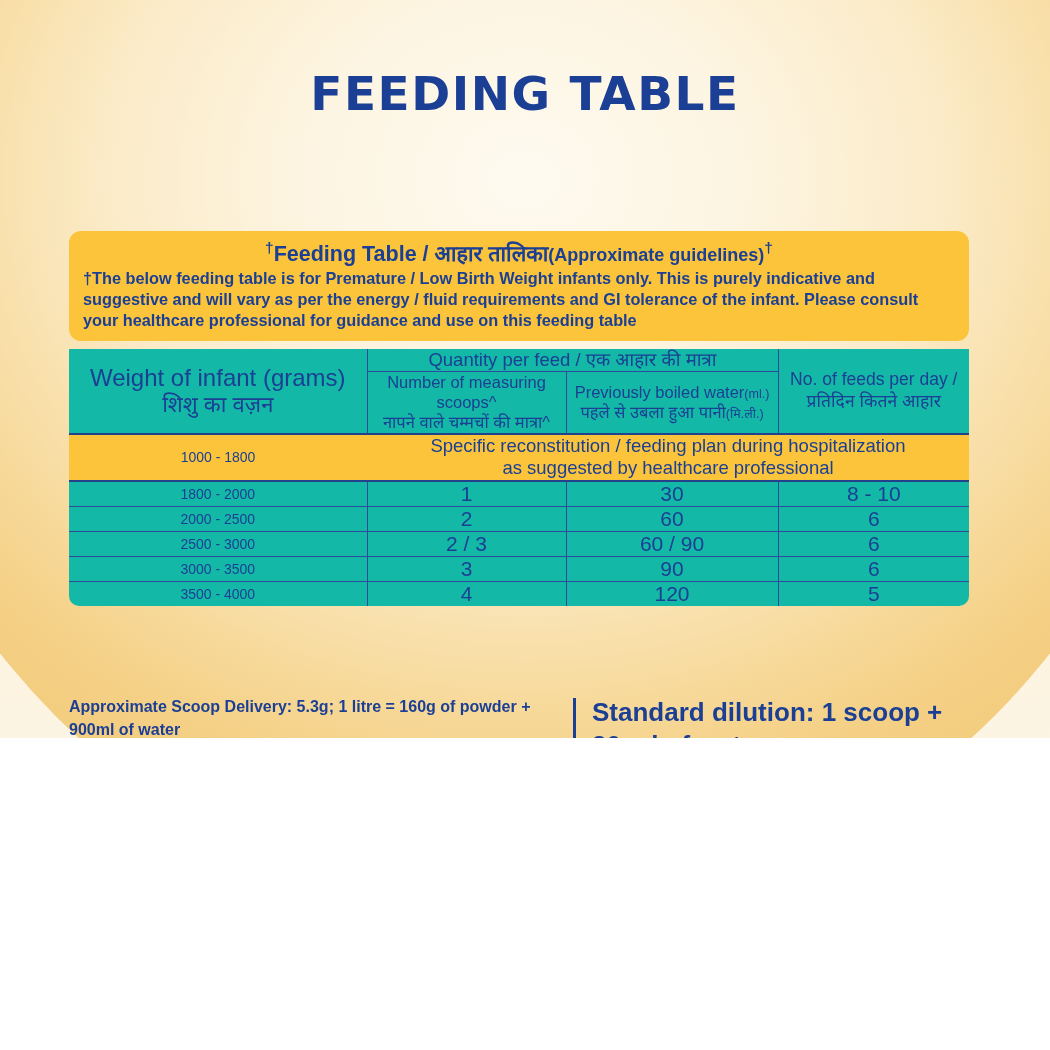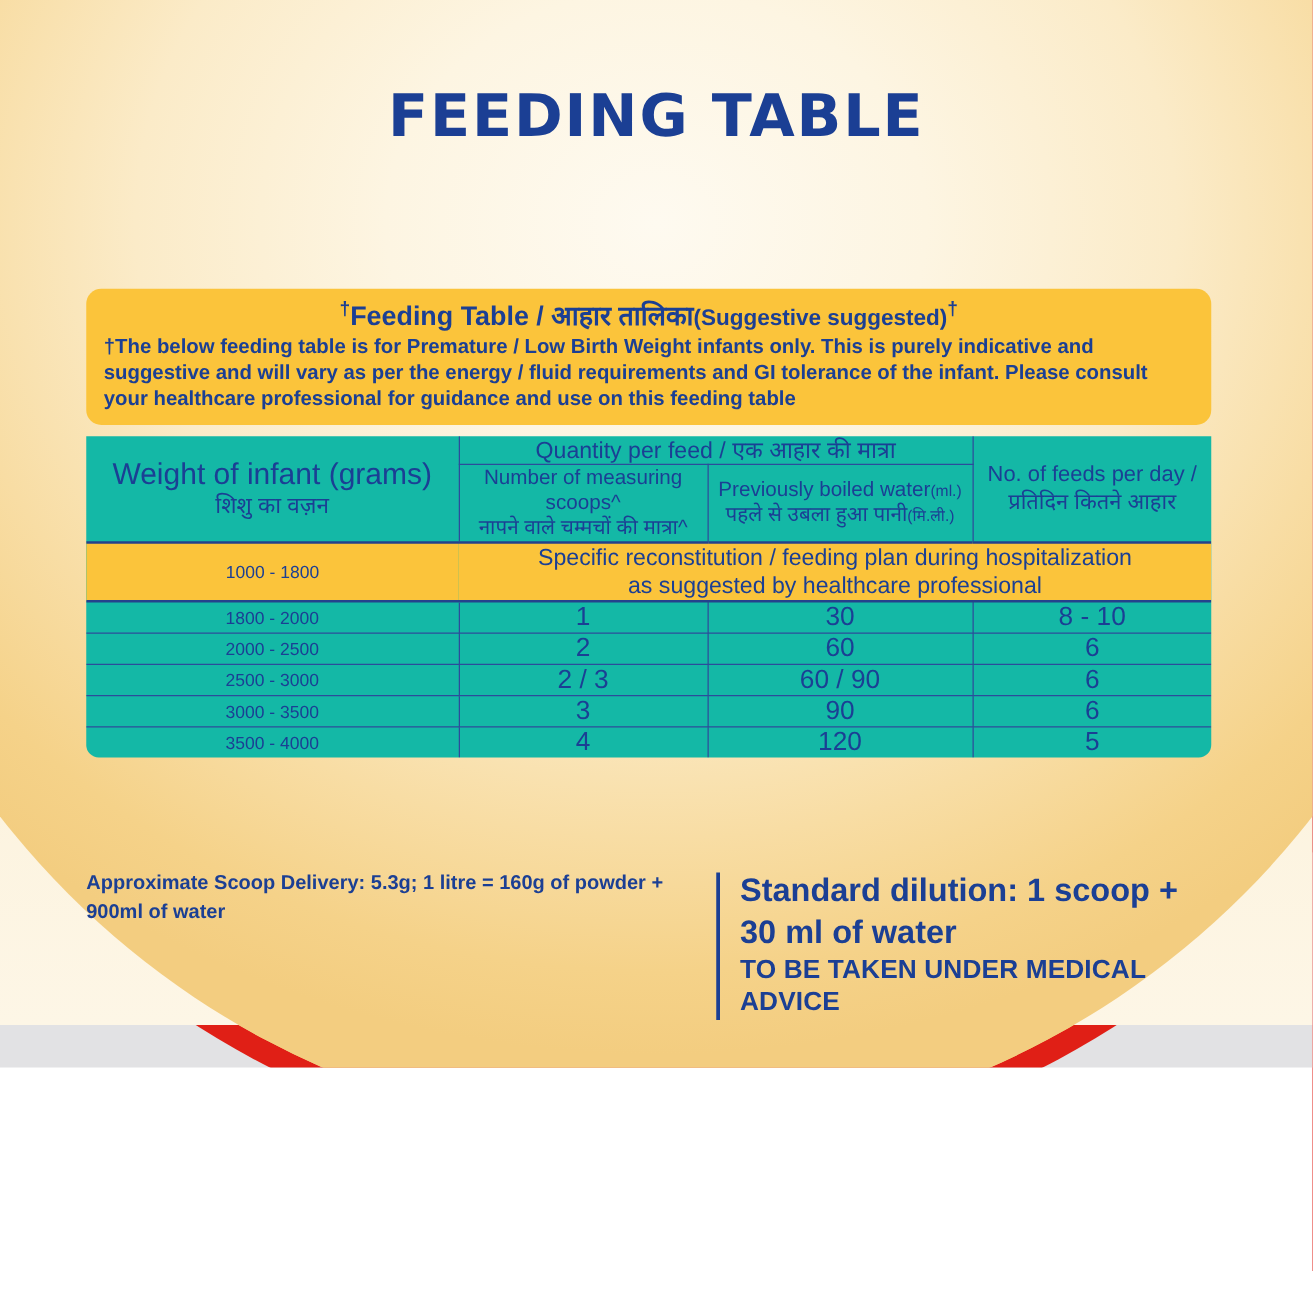--- a/index.html
+++ b/index.html
@@ -7,21 +7,21 @@
   html, body {
     width: 1050px;
     height: 1050px;
     overflow: hidden;
     font-family: "Liberation Sans", sans-serif;
   }
 
   #page {
     position: relative;
     width: 1050px;
-    height: 854px;
+    height: 738px;
     background: #E2E2E4;
     overflow: hidden;
   }
 
   
   .bg-gold {
     position: absolute;
     left: -140px;
     top: -420px;
     width: 1330px;
@@ -151,21 +151,21 @@
 
   .vdiv-r { border-right: 1.6px solid #2C4C9B; }
   .hdiv-b { border-bottom: 2.2px solid #24418C; }
   .hdiv-thin { border-bottom: 1.6px solid #2C4C9B; }
 
   .hdr-weight {
     font-size: 24px;
     line-height: 1.22;
     padding: 6px 4px 8px 4px;
   }
-  .hdr-weight .hi { font-size: 18px; }
+  .hdr-weight .hi { font-size: 22px; }
 
   .hdr-qty {
     font-size: 18.5px;
     padding: 4px 6px 4px 6px;
     line-height: 1.2;
     margin-top: 37px;
   }
   .hdr-sub {
     font-size: 16.5px;
     line-height: 1.22;
@@ -237,21 +237,21 @@
   <div class="bg-gold"></div>
   <div class="bg-top-fill"></div>
   <div class="bg-gold-2"></div>
 
   <div class="content">
 
     <div class="page-title">FEEDING TABLE</div>
 
     <div class="disclaimer">
       <div class="disclaimer-heading">
-        <span class="sup">†</span><span>Feeding Table</span><span> / </span><span>आहार तालिका</span><span class="sub">(Suggestive suggested)</span><span class="sup">†</span>
+        <span class="sup">†</span><span>Feeding Table</span><span> / </span><span>आहार तालिका</span><span class="sub">(Approximate guidelines)</span><span class="sup">†</span>
       </div>
       <div class="disclaimer-body">†The below feeding table is for Premature / Low Birth Weight infants only.  This is purely indicative and suggestive and will vary as per the energy / fluid requirements and GI tolerance of the infant. Please consult your healthcare professional for guidance and use on this feeding table</div>
     </div>
 
     <div class="table-wrap">
       <table class="ft">
         <colgroup>
           <col class="c1">
             <col class="c2">
             <col class="c3">

